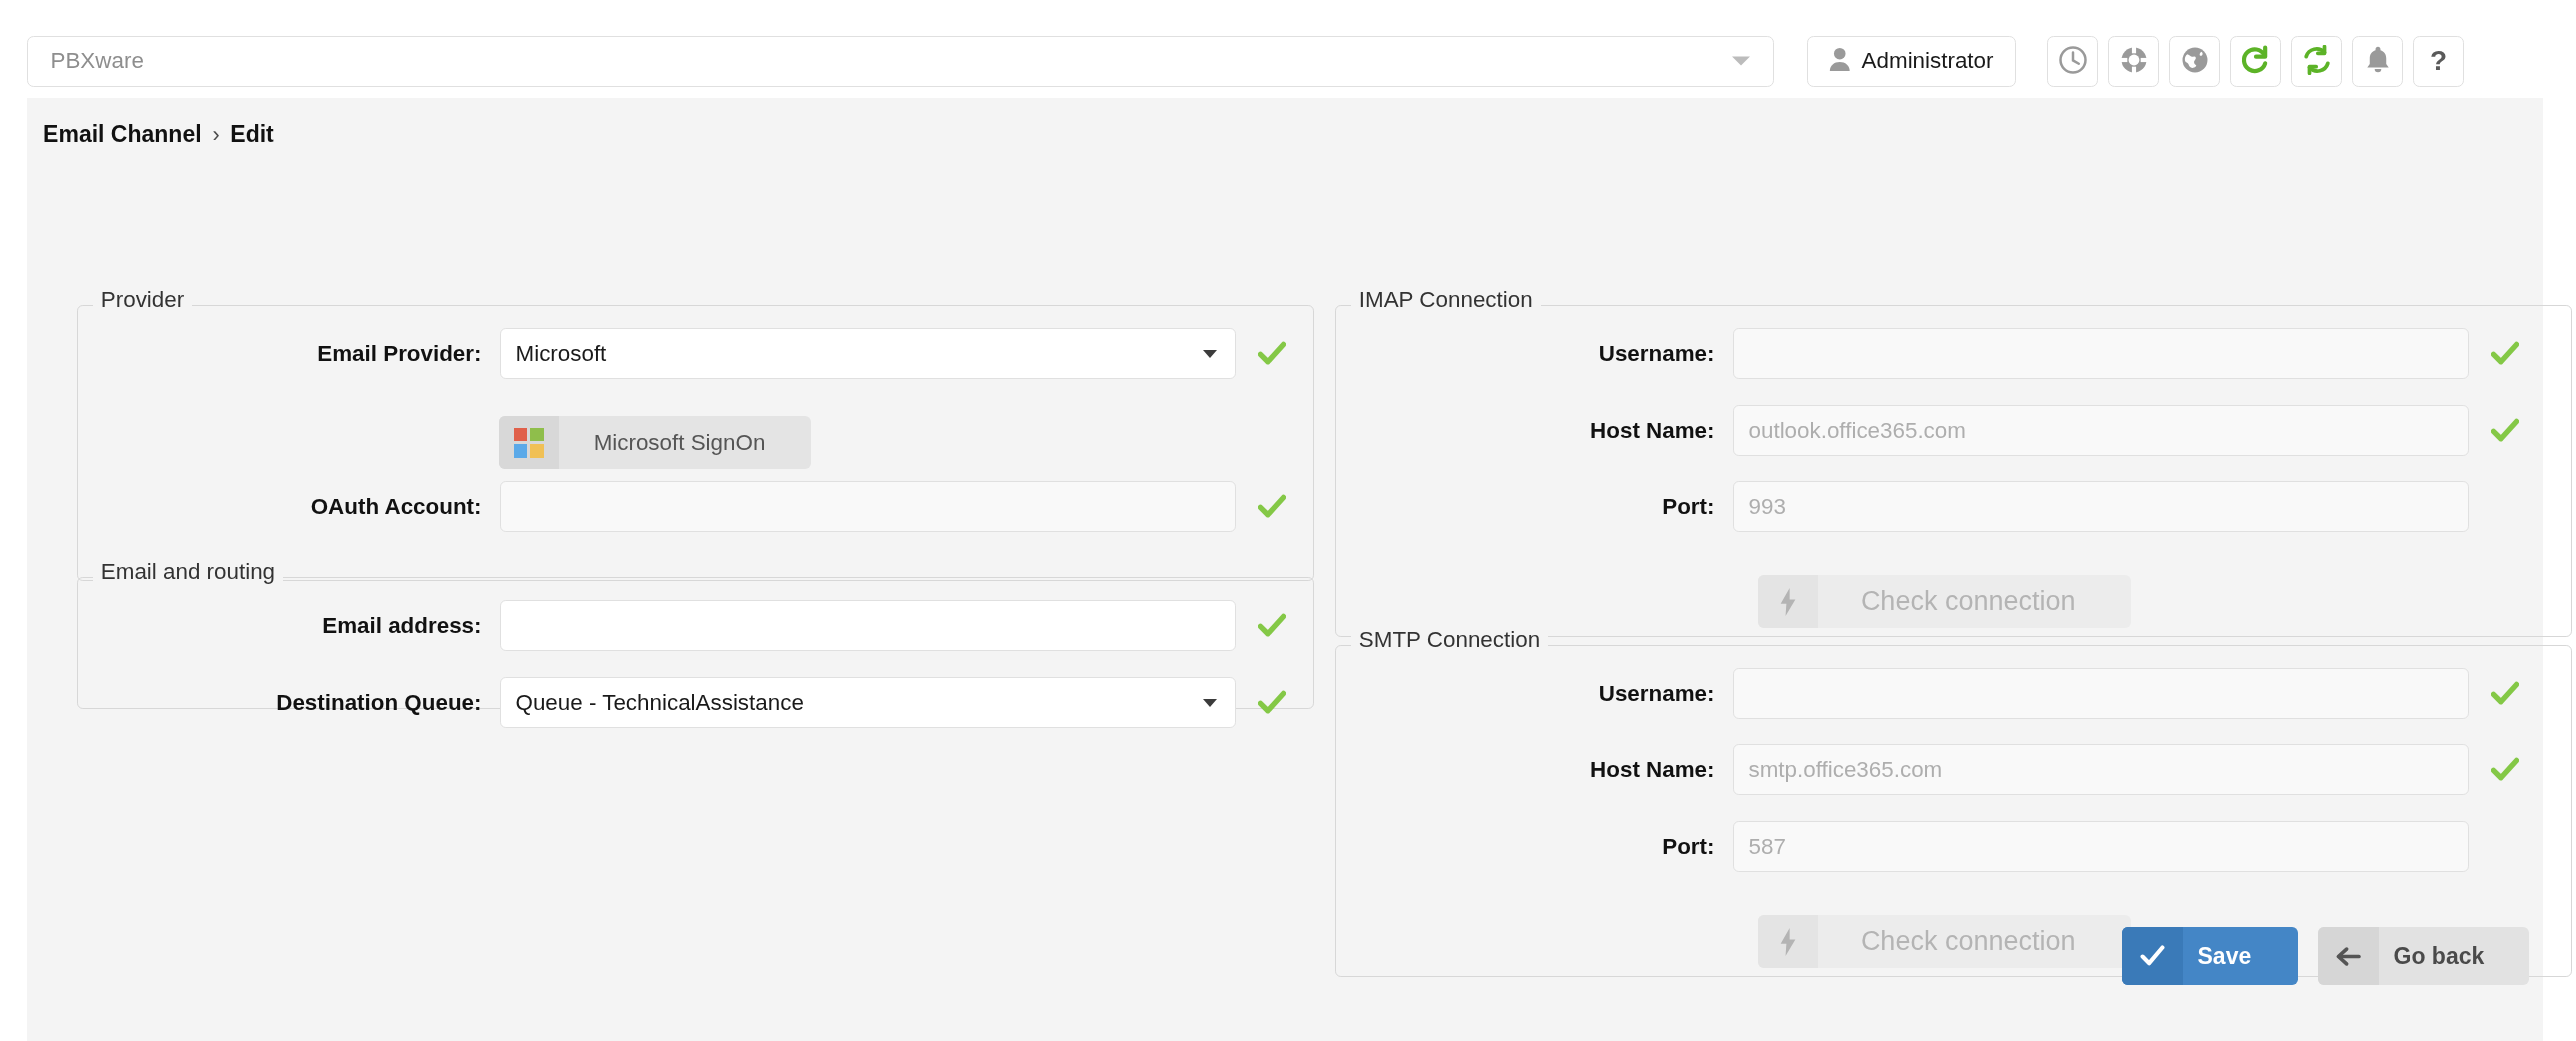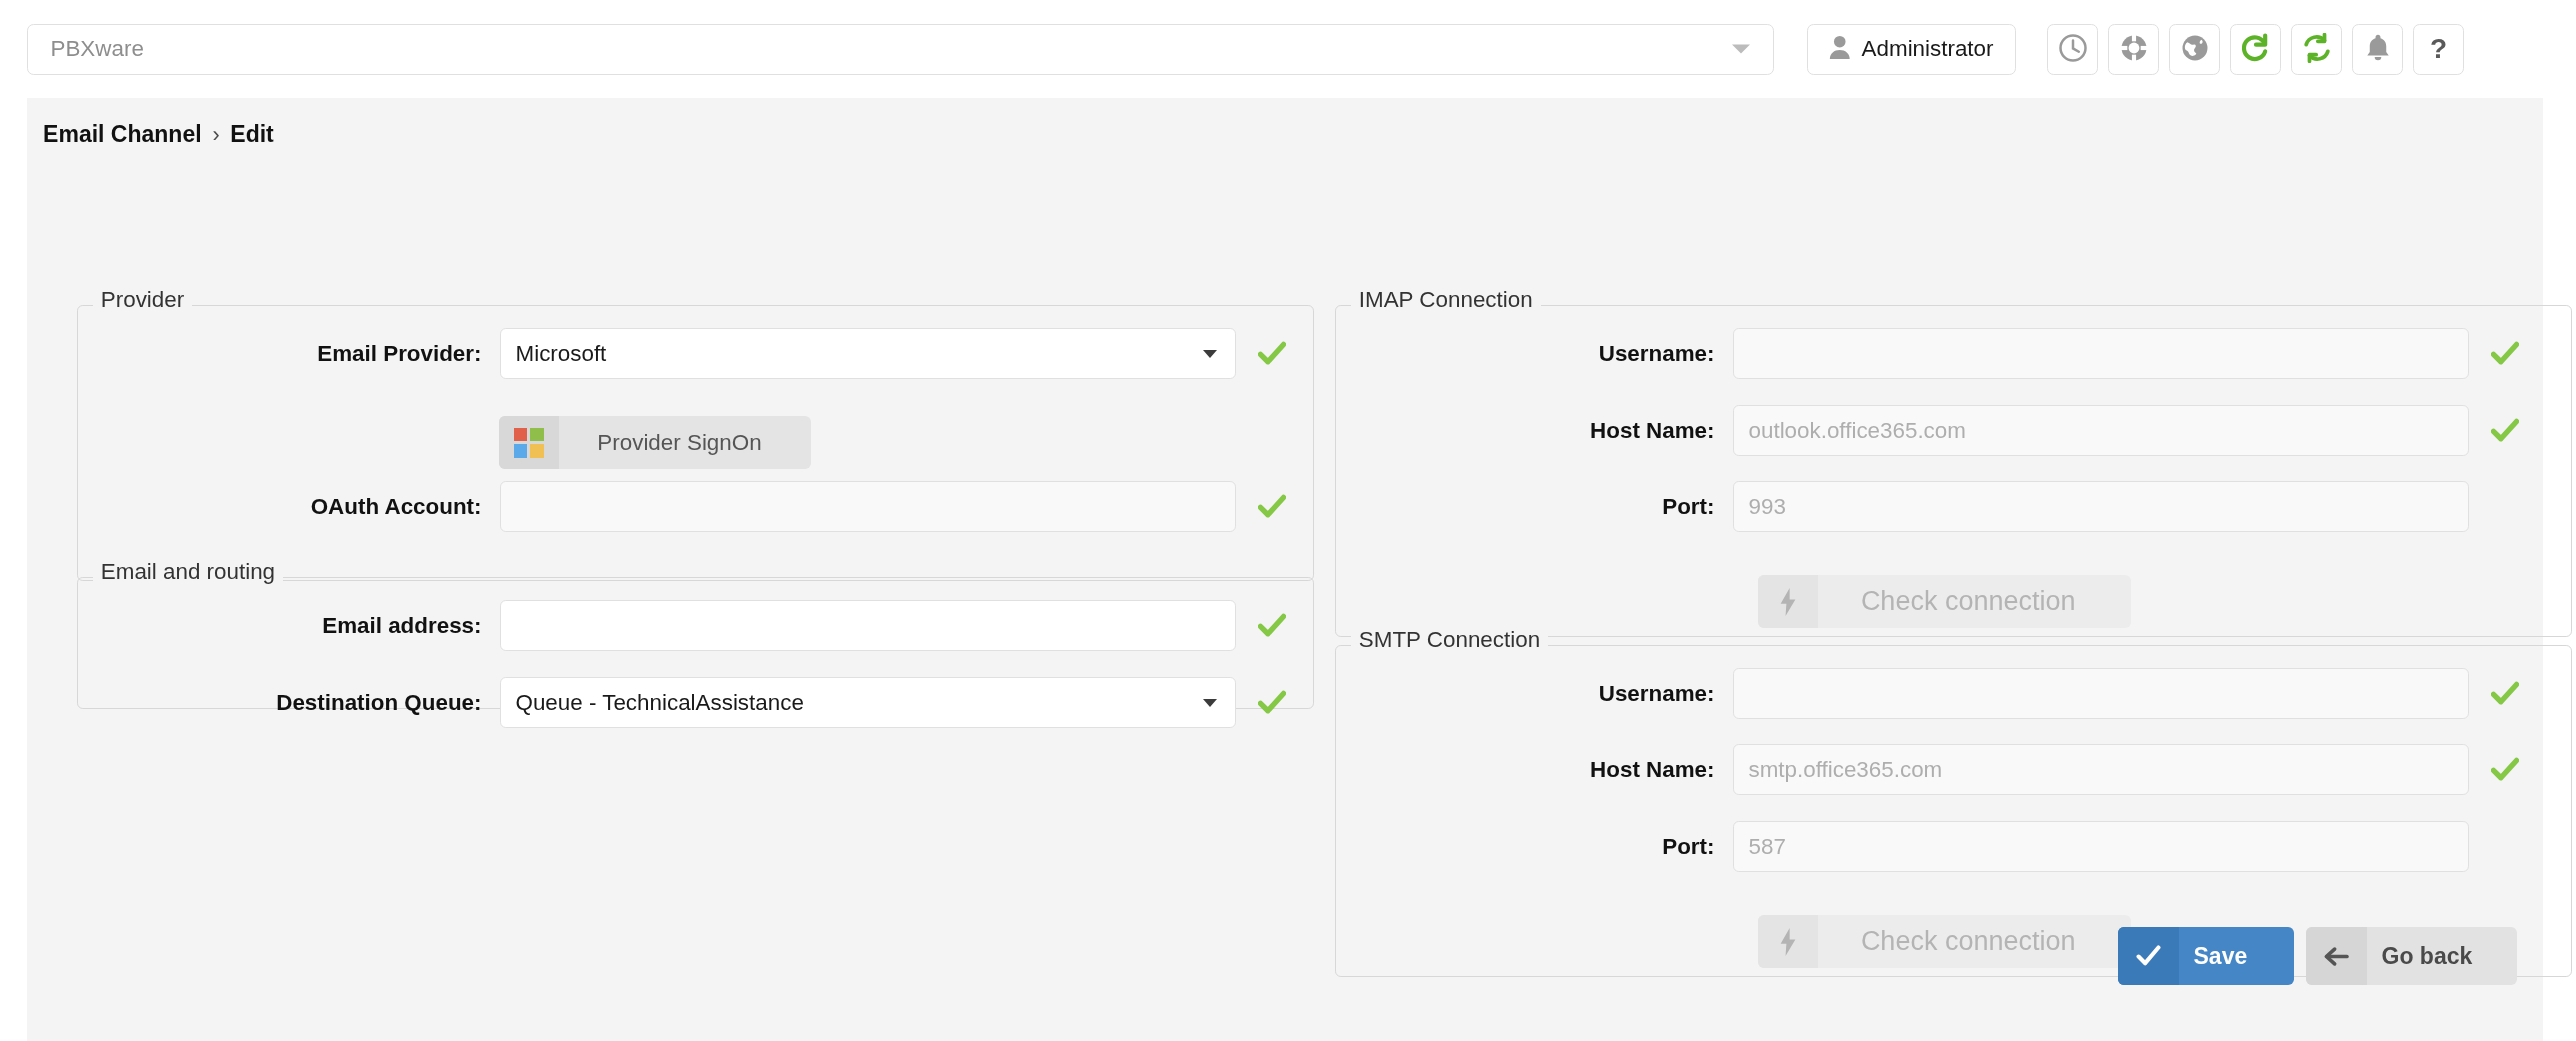--- a/index.html
+++ b/index.html
@@ -8,21 +8,21 @@
     width: 2576px;
     height: 1041px;
     background: #ffffff;
     font-family: "Liberation Sans", sans-serif;
     overflow: hidden;
   }
 
   
   .topbar {
     position: absolute;
-    top: 0; left: 0;
+    top: 12px; left: 0;
     width: 2576px;
     height: 98px;
     background: #ffffff;
     display: flex;
     align-items: center;
     padding: 0 26.5px;
   }
 
   .server-select {
     width: 1747px;
@@ -244,24 +244,24 @@
     flex: 1;
     text-align: center;
     font-size: 27px;
     color: #b4b4b4;
     padding-right: 11.6px;
   }
 
   
   .footer-btns {
     position: absolute;
-    right: 26px;
+    right: 14px;
     top: 829px;
     display: flex;
-    gap: 12px;
+    gap: 20px;
   }
   .btn {
     height: 58px;
     border-radius: 5.8px;
     display: flex;
     align-items: center;
     overflow: hidden;
   }
   .btn .ico-seg {
     width: 61px; height: 58px;
@@ -397,21 +397,21 @@
 
   <div class="ms-btn">
     <div class="ms-ico">
       <span class="ms-grid">
         <i style="background:#e0604a"></i>
         <i style="background:#8fbe4b"></i>
         <i style="background:#5ba9e8"></i>
         <i style="background:#f0c055"></i>
       </span>
     </div>
-    <div class="ms-label">Provider SignOn</div>
+    <div class="ms-label">Microsoft SignOn</div>
   </div>
 
   <div class="row" style="left:50px; top:383px;">
     <div class="flabel">OAuth Account:</div>
     <div class="field ro">
       <span></span>
     </div>
     <div class="check">
       <svg width="28" height="25" viewBox="0 0 34 30">
           <path d="M3 16l9 9L31 4" fill="none" stroke="#84c846" stroke-width="6.5" stroke-linecap="round" stroke-linejoin="round"></path>

